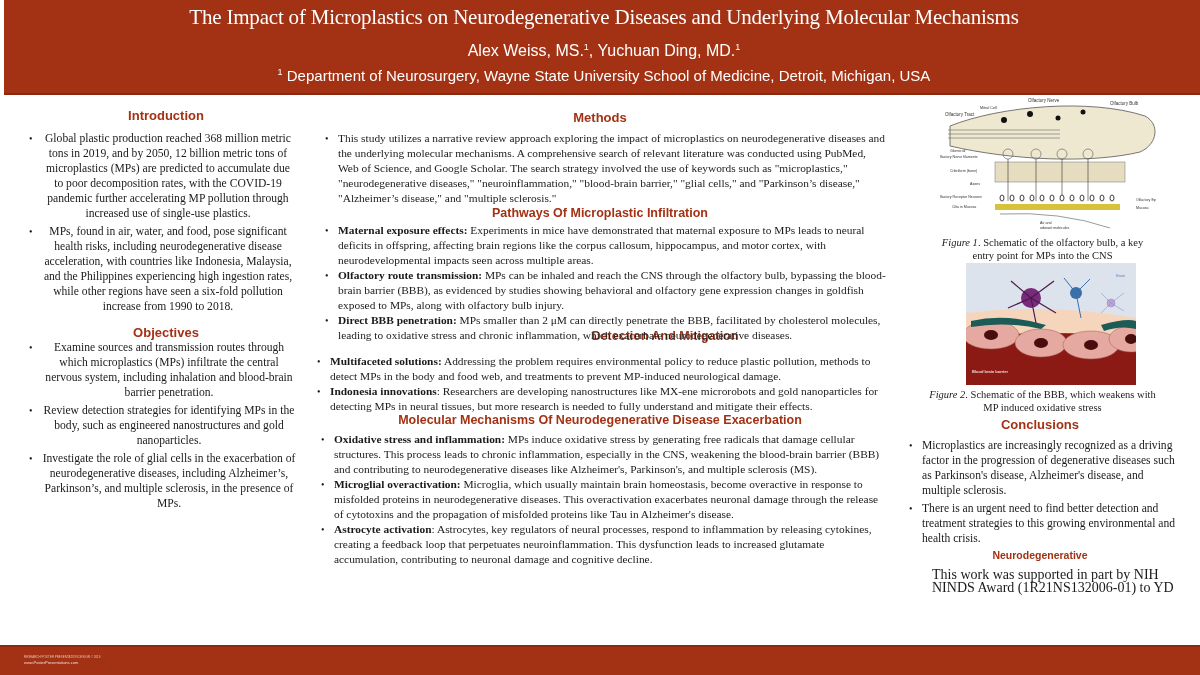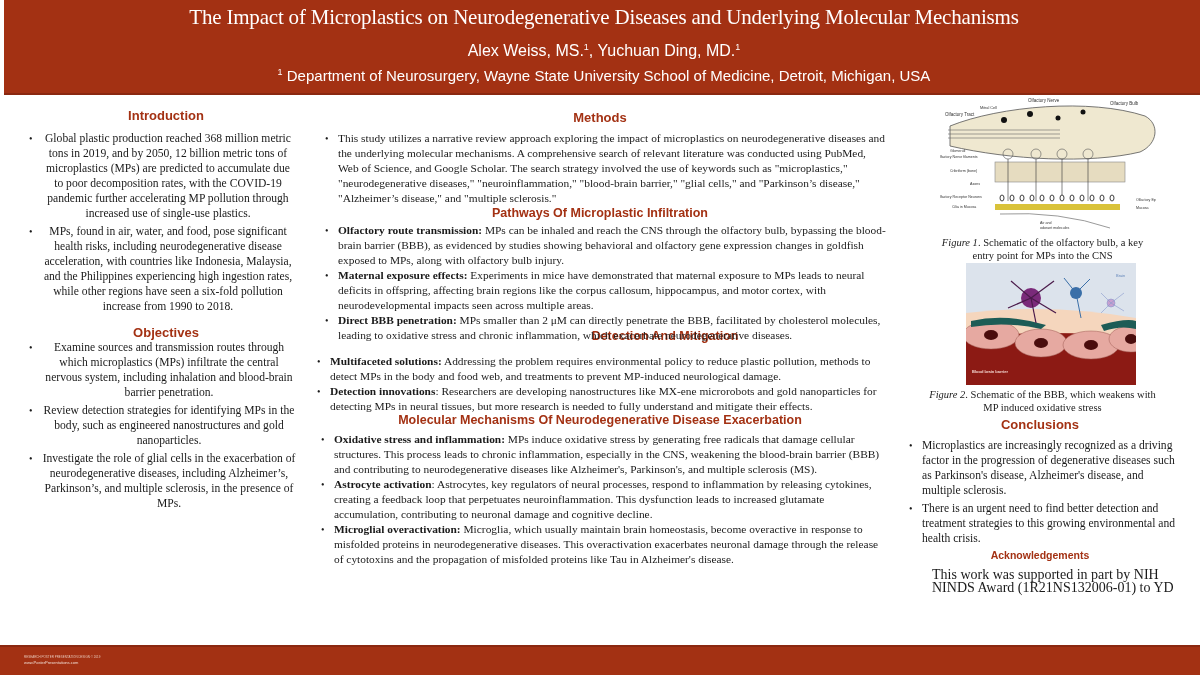--- a/index.html
+++ b/index.html
@@ -87,34 +87,34 @@
   </ul>
 </div>
 
 <div class="col col-mid" style="left:314px; top:110px; width:572px;">
   <h2 class="sec-title">Methods</h2>
   <ul style="margin-top:6px;">
     <li>This study utilizes a narrative review approach exploring the impact of microplastics on neurodegenerative diseases and the underlying molecular mechanisms. A comprehensive search of relevant literature was conducted using PubMed, Web of Science, and Google Scholar. The search strategy involved the use of keywords such as "microplastics," "neurodegenerative diseases," "neuroinflammation," "blood-brain barrier," "glial cells," and "Parkinson’s disease," "Alzheimer’s disease," and "multiple sclerosis."</li>
   </ul>
   <h2 class="sec-title" style="font-size:12.5px; line-height:14px;">Pathways Of Microplastic Infiltration</h2>
   <ul style="margin-top:3px;">
+    <li><b>Maternal exposure effects:</b><span> Experiments in mice have demonstrated that maternal exposure to MPs leads to neural deficits in offspring, affecting brain regions like the corpus callosum, hippocampus, and motor cortex, with neurodevelopmental impacts seen across multiple areas.</span></li>
     <li><b>Olfactory route transmission:</b><span> MPs can be inhaled and reach the CNS through the olfactory bulb, bypassing the blood-brain barrier (BBB), as evidenced by studies showing behavioral and olfactory gene expression changes in goldfish exposed to MPs, along with olfactory bulb injury.</span></li>
-    <li><b>Maternal exposure effects:</b><span> Experiments in mice have demonstrated that maternal exposure to MPs leads to neural deficits in offspring, affecting brain regions like the corpus callosum, hippocampus, and motor cortex, with neurodevelopmental impacts seen across multiple areas.</span></li>
     <li><b>Direct BBB penetration:</b><span> MPs smaller than 2 μM can directly penetrate the BBB, facilitated by cholesterol molecules, leading to oxidative stress and chronic inflammation, which exacerbate neurodegenerative diseases.</span></li>
   </ul>
   <h2 class="sec-title" style="font-size:12.5px; line-height:14px; margin-top:-14px; padding-left:130px;">Detection And Mitigation</h2>
   <ul style="padding-left:16px;">
     <li><b>Multifaceted solutions:</b><span> Addressing the problem requires environmental policy to reduce plastic pollution, methods to detect MPs in the body and food web, and treatments to prevent MP-induced neurological damage.</span></li>
-    <li><b>Detection innovations</b><span>: Researchers are developing nanostructures like MX-ene microrobots and gold nanoparticles for detecting MPs in neural tissues, but more research is needed to fully understand and mitigate their effects.</span></li>
+    <li><b>Indonesia innovations</b><span>: Researchers are developing nanostructures like MX-ene microrobots and gold nanoparticles for detecting MPs in neural tissues, but more research is needed to fully understand and mitigate their effects.</span></li>
   </ul>
   <h2 class="sec-title" style="font-size:12.5px; line-height:14px; margin-top:-1px;">Molecular Mechanisms Of Neurodegenerative Disease Exacerbation</h2>
   <ul style="margin-top:5px; padding-left:20px;">
     <li><b>Oxidative stress and inflammation:</b><span> MPs induce oxidative stress by generating free radicals that damage cellular structures. This process leads to chronic inflammation, especially in the CNS, weakening the blood-brain barrier (BBB) and contributing to neurodegenerative diseases like Alzheimer's, Parkinson's, and multiple sclerosis (MS).</span></li>
+    <li><b>Microglial overactivation:</b><span> Microglia, which usually maintain brain homeostasis, become overactive in response to misfolded proteins in neurodegenerative diseases. This overactivation exacerbates neuronal damage through the release of cytotoxins and the propagation of misfolded proteins like Tau in Alzheimer's disease.</span></li>
     <li><b>Astrocyte activation</b><span>: Astrocytes, key regulators of neural processes, respond to inflammation by releasing cytokines, creating a feedback loop that perpetuates neuroinflammation. This dysfunction leads to increased glutamate accumulation, contributing to neuronal damage and cognitive decline.</span></li>
-    <li><b>Microglial overactivation:</b><span> Microglia, which usually maintain brain homeostasis, become overactive in response to misfolded proteins in neurodegenerative diseases. This overactivation exacerbates neuronal damage through the release of cytotoxins and the propagation of misfolded proteins like Tau in Alzheimer's disease.</span></li>
   </ul>
 </div>
 
 <div class="fig" style="left:940px; top:96px; width:224px; height:140px;">
   <svg width="224" height="140" viewBox="0 0 224 140">
     <path d="M10 30 C60 10,150 2,205 20 C220 28,218 48,200 56 C150 68,70 64,10 50 Z" fill="#efe8d0" stroke="#555" stroke-width="0.8"></path>
     <path d="M8 34 L120 34 M8 38 L120 38 M8 42 L120 42" stroke="#666" stroke-width="0.6"></path>
     <circle cx="64" cy="24" r="3" fill="#111"></circle>
     <circle cx="90" cy="18" r="3" fill="#111"></circle>
     <circle cx="118" cy="22" r="2.5" fill="#111"></circle>
@@ -221,20 +221,20 @@
 <div class="caption" style="position:absolute; left:925px; top:388px; width:235px;">
   <i>Figure 2</i><span>. Schematic of the BBB, which weakens with MP induced oxidative stress</span>
 </div>
 
 <div class="col col-right" style="left:900px; top:417px; width:280px;">
   <h2 class="sec-title">Conclusions</h2>
   <ul style="margin-top:6px;">
     <li>Microplastics are increasingly recognized as a driving factor in the progression of degenerative diseases such as Parkinson's disease, Alzheimer's disease, and multiple sclerosis.</li>
     <li>There is an urgent need to find better detection and treatment strategies to this growing environmental and health crisis.</li>
   </ul>
-  <h3 class="sec-title" style="font-size:10.5px; margin-top:2px;">Acknowledgements</h3>
+  <h3 class="sec-title" style="font-size:10.5px; margin-top:2px;">Neurodegenerative</h3>
   <div class="ack" style="margin-top:7px; padding-left:8px; width:260px;">This work was supported in part by NIH NINDS Award (1R21NS132006-01) to YD</div>
 </div>
 
 <div class="footer">
   <div class="footer-line1">RESEARCH POSTER PRESENTATION DESIGN © 2019</div>
   <div class="footer-line2">www.PosterPresentations.com</div>
 </div>
 
 </body></html>

